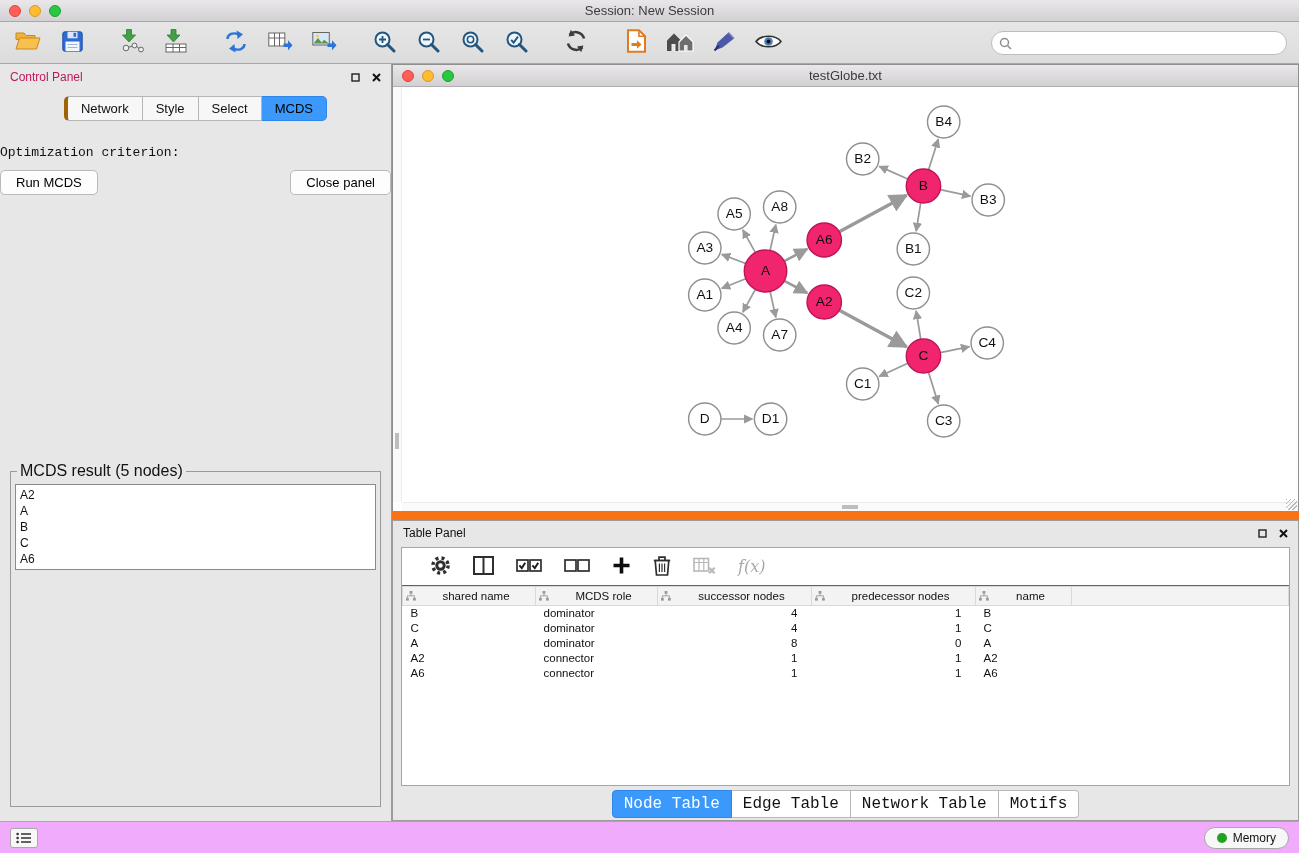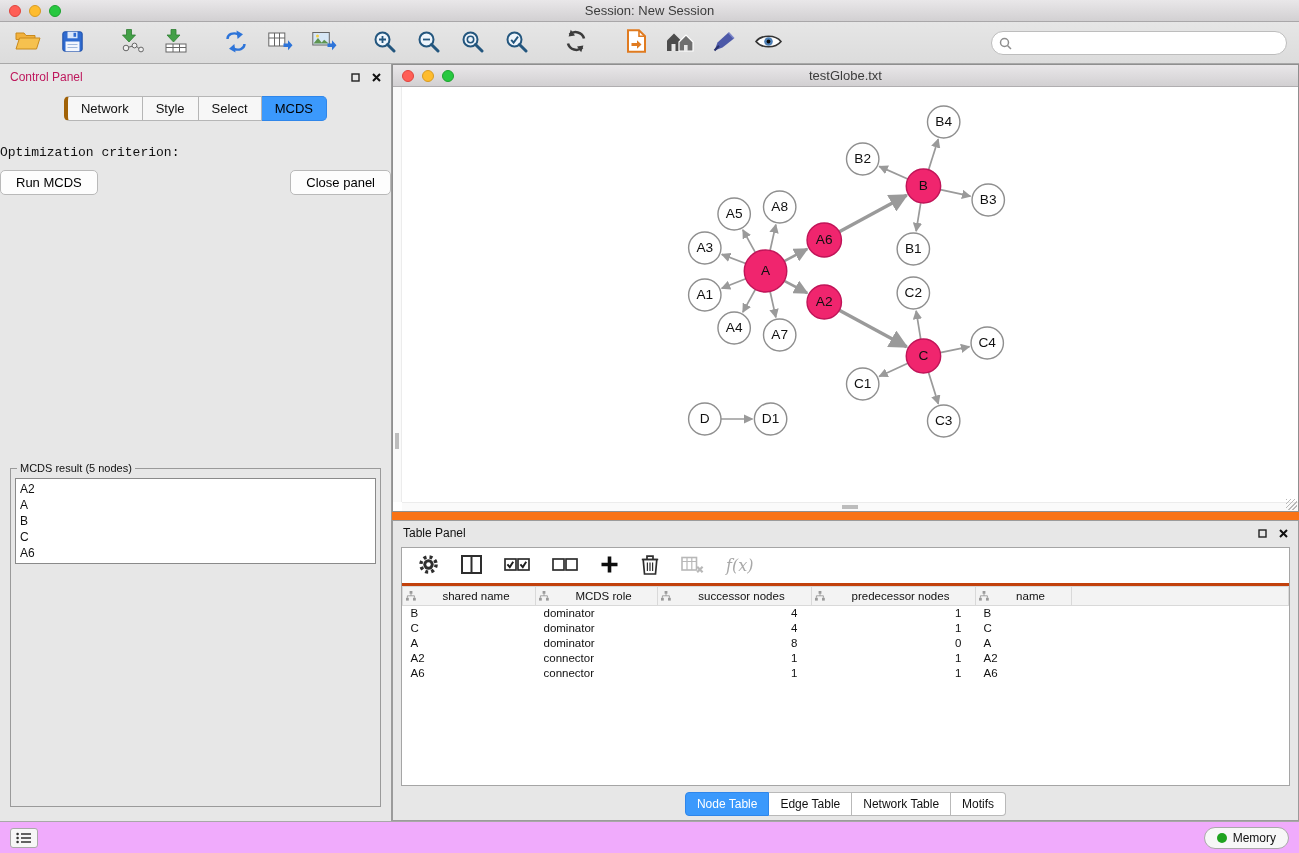--- a/index.html
+++ b/index.html
@@ -48,21 +48,21 @@
                 background:linear-gradient(#6fb1fb,#2d7ff5); display:flex; flex-direction:column; align-items:center;
                 justify-content:center; gap:3px; }
   .dd-up { width:0; height:0; border-left:4px solid transparent; border-right:4px solid transparent; border-bottom:5px solid #fff; }
   .dd-down { width:0; height:0; border-left:4px solid transparent; border-right:4px solid transparent; border-top:5px solid #fff; }
   .cp-buttons { display:flex; justify-content:space-between; gap:13px; flex:none; }
   .mac-btn { background:#fdfdfd; border:1px solid #b9b9b9; border-radius:5px; padding:4px 15px; font-size:13px;
              cursor:pointer; font-family:"Liberation Sans",sans-serif; }
   .cp-spacer { flex:1; }
   .mcds-fieldset { margin:0 10px 14px; border:1px solid #9a9a9a; height:345px; display:flex; flex-direction:column;
                    padding:4px; flex:none; }
-  .mcds-fieldset legend { font-size:11px; padding:0 3px; margin-left:2px; }
+  .mcds-fieldset legend { font-size:16px; padding:0 3px; margin-left:2px; }
   .mcds-list { flex:1; background:#fff; border:1px solid #8a8a8a; overflow:auto; font-size:12px; padding:2px 4px; }
   .mcds-item { line-height:16px; }
 
   
   .right-col { flex:1; display:flex; flex-direction:column; background:#f97316; }
 
   .network-window { height:448px; border:1px solid #8f8f8f; background:#fff; display:flex; flex-direction:column; flex:none; }
   .nw-titlebar { height:22px; background:linear-gradient(#e9e7e9,#d2d0d2); border-bottom:1px solid #b0aeb0;
                  position:relative; display:flex; align-items:center; justify-content:center; flex:none; }
   .nw-content { flex:1; position:relative; background:#fff; overflow:hidden; }
@@ -70,33 +70,33 @@
   .gutter-left { position:absolute; left:0; top:0; bottom:9px; width:9px; background:#fafafa; border-right:1px solid #ececec; }
   .gutter-left .tick { position:absolute; left:2px; top:346px; width:4px; height:16px; background:#bdbdbd; }
   .gutter-bottom { position:absolute; left:9px; right:0; bottom:0; height:9px; background:#fafafa; border-top:1px solid #ececec; }
   .gutter-bottom .tick { position:absolute; top:2px; left:440px; width:16px; height:4px; background:#bdbdbd; }
   .corner-grip { position:absolute; right:1px; bottom:1px; width:11px; height:11px;
                  background:repeating-linear-gradient(135deg,#b9b9b9 0 1px,transparent 1px 3px); }
 
   .table-panel { flex:1; margin-top:8px; background:#e7e7e7; border:1px solid #9b9b9b; display:flex; flex-direction:column; }
   .tp-header { height:24px; display:flex; align-items:center; padding:0 10px; font-size:12px; flex:none; }
   .tp-box { flex:1; margin:2px 8px 6px; background:#fff; border:1px solid #a5a5a5; display:flex; flex-direction:column; overflow:hidden; }
-  .tp-toolbar { height:38px; display:flex; align-items:center; gap:22px; padding:0 16px; border-bottom:3px solid #c2410c; flex:none; }
+  .tp-toolbar { height:38px; display:flex; align-items:center; gap:22px; padding:0 28px; border-bottom:1px solid #c2410c; flex:none; }
   .tp-tool { display:flex; align-items:center; cursor:pointer; }
   .tp-tool.disabled { cursor:default; }
   .fx-label { font-family:"DejaVu Serif", serif; font-style:italic; font-size:16px; color:#a8a8a8; }
   .tp-table-wrap { flex:1; overflow:auto; }
   table.node-table { border-collapse:collapse; font-size:11.5px; width:100%; table-layout:fixed; }
   .node-table th { background:#f3f3f3; border:1px solid #d9d9d9; font-weight:normal; height:19px; position:relative;
                    padding:0 4px 0 18px; text-align:center; overflow:hidden; white-space:nowrap; }
   .node-table th .col-icon { position:absolute; left:3px; top:4px; }
   .node-table td { padding:1px 8px; height:15px; overflow:hidden; white-space:nowrap; border:none; }
   .node-table td.num { text-align:right; padding-right:14px; }
   .tp-tabs { height:28px; display:flex; justify-content:center; align-items:center; flex:none; padding-bottom:4px; }
-  .tp-tab { font-size:12px; padding:4px 11px; background:#fff; border:1px solid #b9b9b9; border-left:none; cursor:pointer; }
+  .tp-tab { font-size:16px; padding:4px 11px; background:#fff; border:1px solid #b9b9b9; border-left:none; cursor:pointer;font-family:Liberation Mono, monospace; }
   .tp-tab:first-child { border-left:1px solid #b9b9b9; border-radius:4px 0 0 4px; }
   .tp-tab:last-child { border-radius:0 4px 4px 0; }
   .tp-tab.selected { background:#3b99fc; border-color:#2f86ea; color:#fff; }
 
   
   .statusbar { height:32px; background:#f0abfc; border-top:1px solid #a8a8a8; display:flex; align-items:center; padding:0 10px; }
   .list-btn { width:28px; height:20px; border:1px solid #a9a9a9; border-radius:3px; background:#f7f7f7;
               display:flex; align-items:center; justify-content:center; cursor:pointer; }
   .memory-btn { margin-left:auto; height:22px; border:1px solid #a9a9a9; border-radius:11px; background:#f7f7f7;
                 display:flex; align-items:center; gap:6px; padding:0 12px; font-size:12px; cursor:pointer; }

